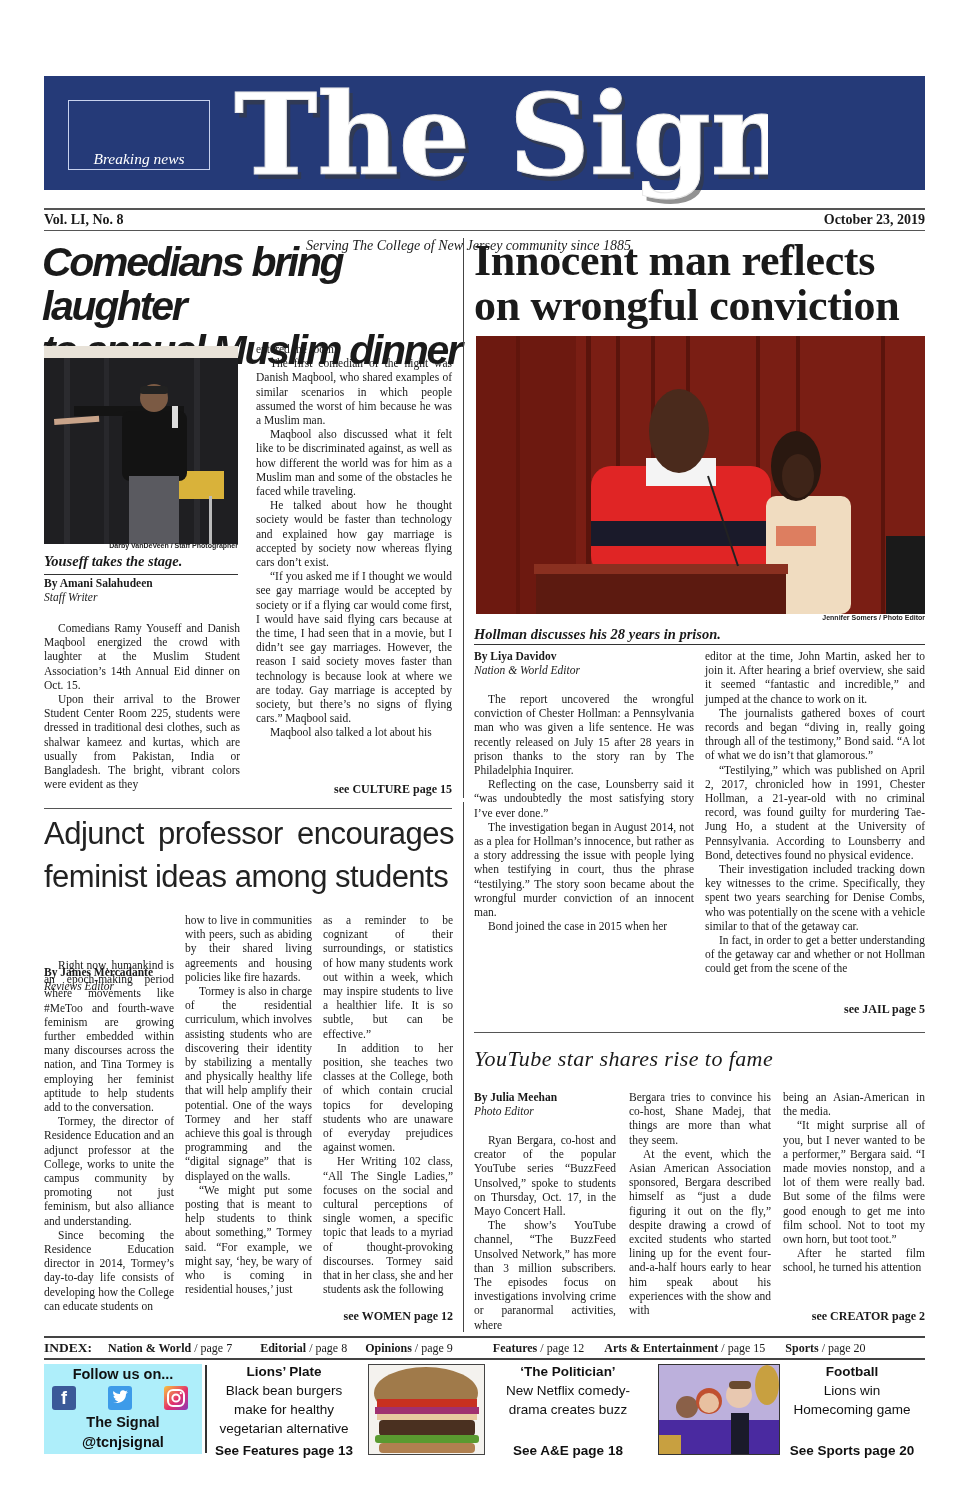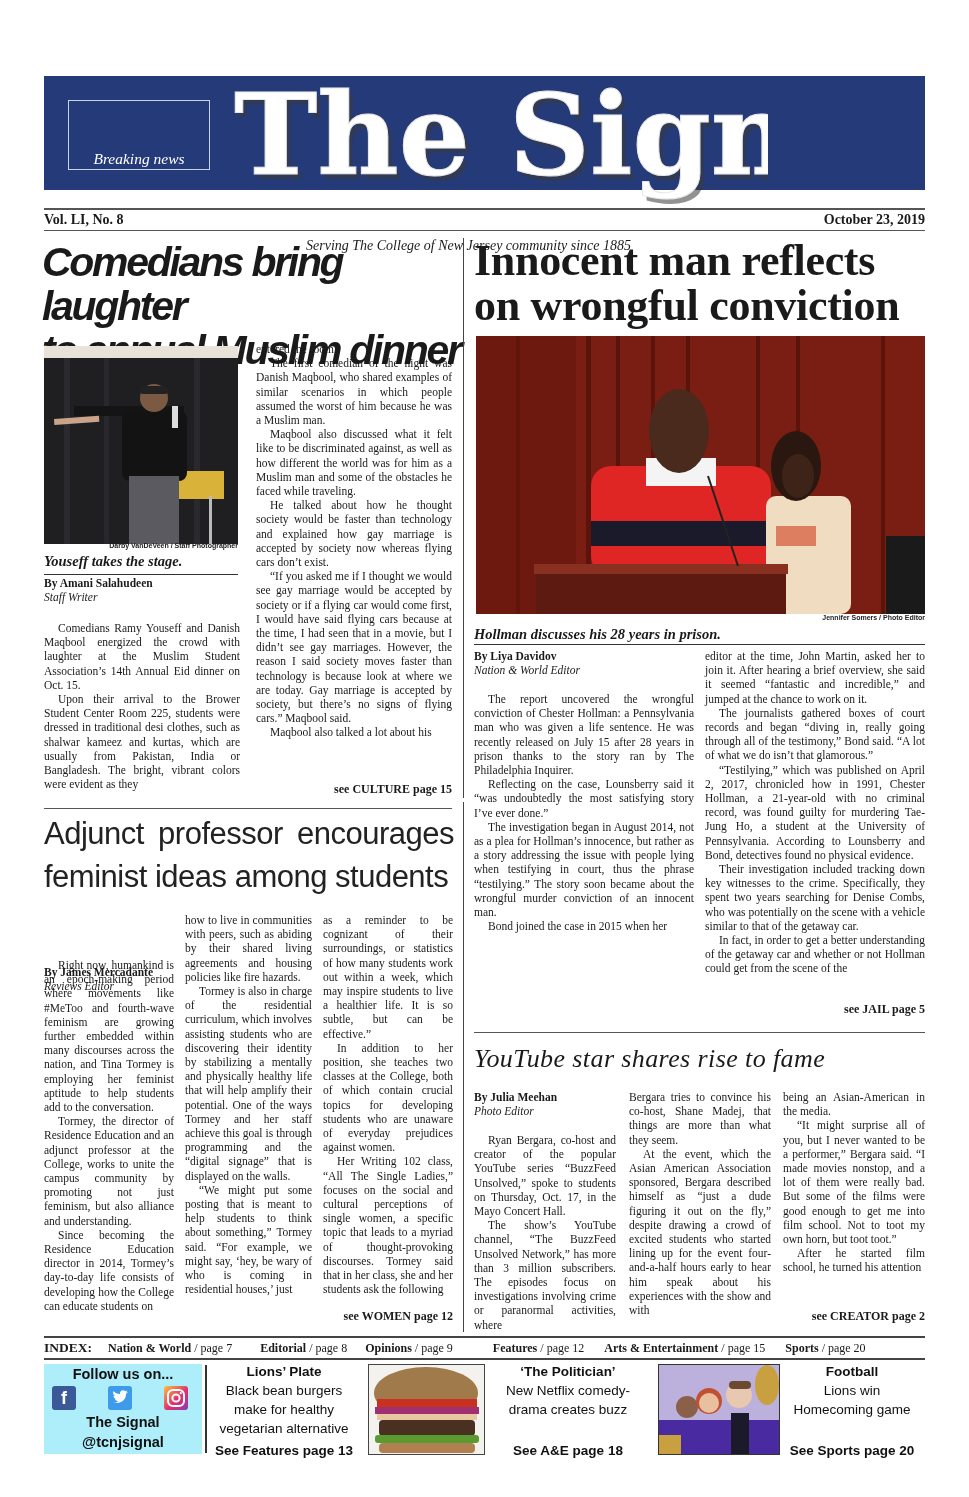--- a/index.html
+++ b/index.html
@@ -52,21 +52,21 @@
   
   #photo2 { left:476px; top:336px; width:449px; height:278px; overflow:hidden; background:#6e1a12; }
   #credit2 { left:476px; top:614px; width:449px; }
   #caption2 { left:474px; top:626px; width:451px; font-size:14.5px; font-style:italic; font-weight:bold; border-bottom:1.5px solid #333; padding-bottom:1px; }
   #by2 { left:474px; top:649px; width:220px; }
   #col2a { left:474px; top:692px; width:220px; }
   #col2b { left:705px; top:649px; width:220px; }
   #jump2 { left:705px; top:1002px; width:220px; }
   
   #hr-yt { left:474px; top:1032px; width:451px; height:1px; }
-  #hl4 { left:474px; top:1040px; width:455px; font-size:26px; line-height:38px; font-style:italic; letter-spacing:0.4px; }
+  #hl4 { left:474px; top:1040px; width:455px; font-size:22px; line-height:38px; font-style:italic; letter-spacing:0.4px; }
   #by4 { left:474px; top:1090px; width:140px; }
   #col4a { left:474px; top:1133px; width:142px; }
   #col4b { left:629px; top:1090px; width:142px; }
   #col4c { left:783px; top:1090px; width:142px; }
   #jump4 { left:783px; top:1309px; width:142px; }
   
   #hr-idx1 { left:44px; top:1336px; width:881px; height:2px; background:#444; }
   #index { left:44px; top:1340px; width:881px; font-size:12px; white-space:nowrap; }
   #index .lbl { font-weight:bold; font-size:13.5px; }
   #index .sec { font-weight:bold; }

